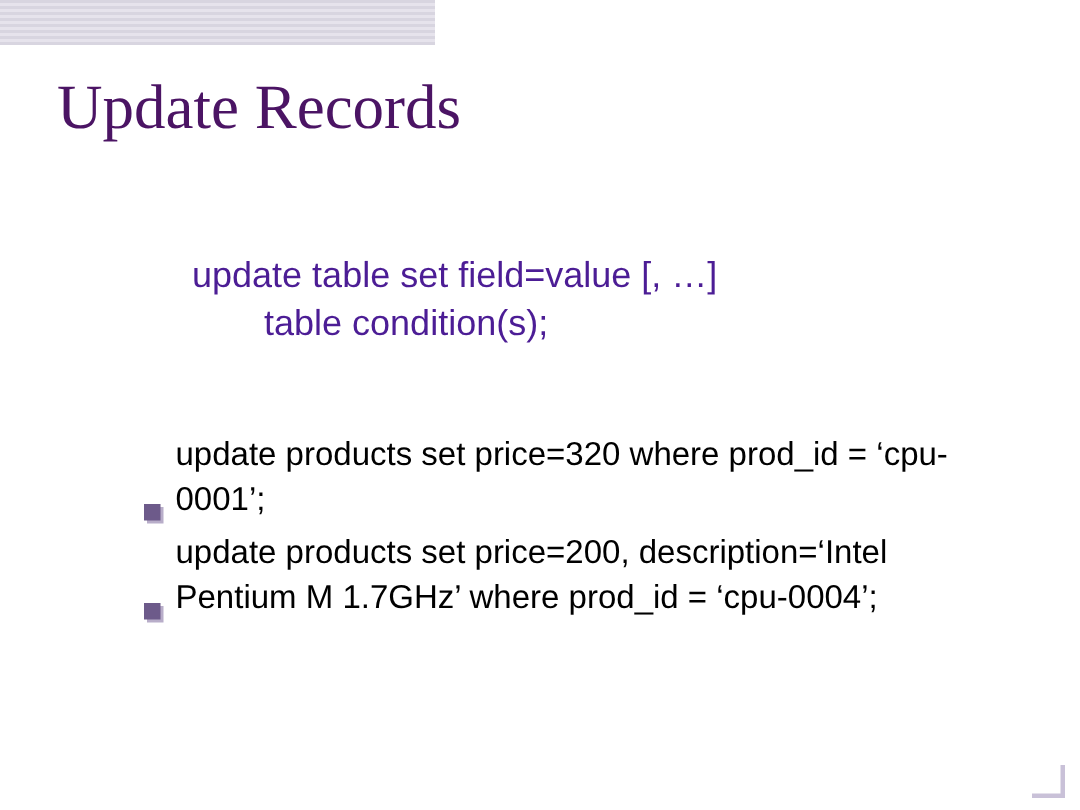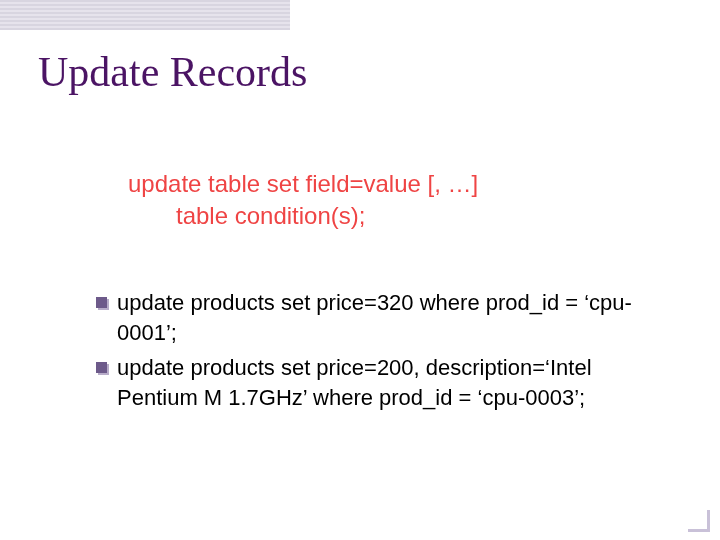--- a/index.html
+++ b/index.html
@@ -40,34 +40,34 @@
     font-size: 42px;
     color: #4b1464;
     font-weight: 400;
   }
   .syntax {
     position: absolute;
     top: 168px;
     left: 128px;
     font-size: 24px;
     line-height: 1.35;
-    color: #ef4444;
+    color: #4c1d95;
   }
   .bullets {
     position: absolute;
     top: 288px;
     left: 96px;
     right: 60px;
     font-size: 22px;
     line-height: 1.35;
     color: #000000;
   }
   .bullet {
     display: flex;
-    align-items: flex-start;
+    align-items: flex-end;
     margin-bottom: 6px;
   }
   .bullet-icon {
     flex: 0 0 auto;
     width: 11px;
     height: 11px;
     margin-top: 9px;
     margin-right: 10px;
     background: #6d5a8a;
     box-shadow: 2px 2px 0 #b8adc9;
@@ -115,19 +115,19 @@
     <div style="padding-left:48px">table condition(s);</div>
   </div>
 
   <div class="bullets">
     <div class="bullet">
       <div class="bullet-icon"></div>
       <div class="bullet-text">update products set price=320 where prod_id = ‘cpu-0001’;</div>
     </div>
     <div class="bullet">
       <div class="bullet-icon"></div>
-      <div class="bullet-text">update products set price=200, description=‘Intel Pentium M 1.7GHz’ where prod_id = ‘cpu-0003’;</div>
+      <div class="bullet-text">update products set price=200, description=‘Intel Pentium M 1.7GHz’ where prod_id = ‘cpu-0004’;</div>
     </div>
   </div>
 
   <div class="corner"></div>
 
 </div>
 
 </body></html>

